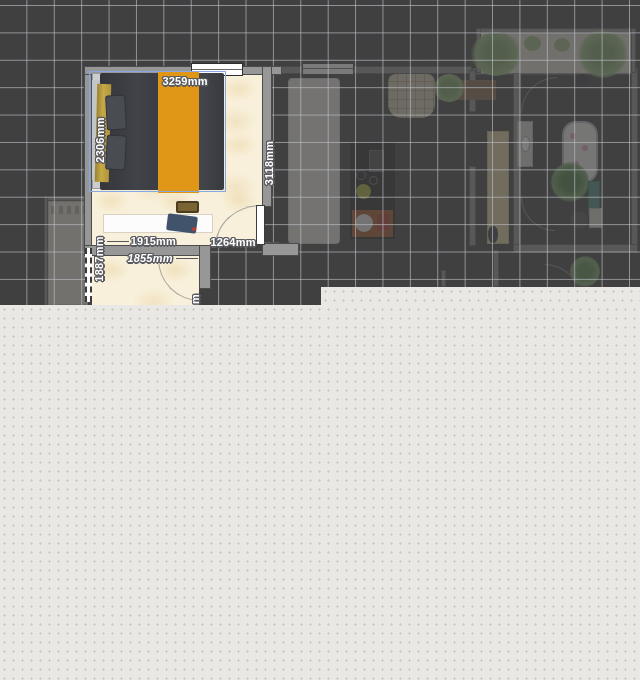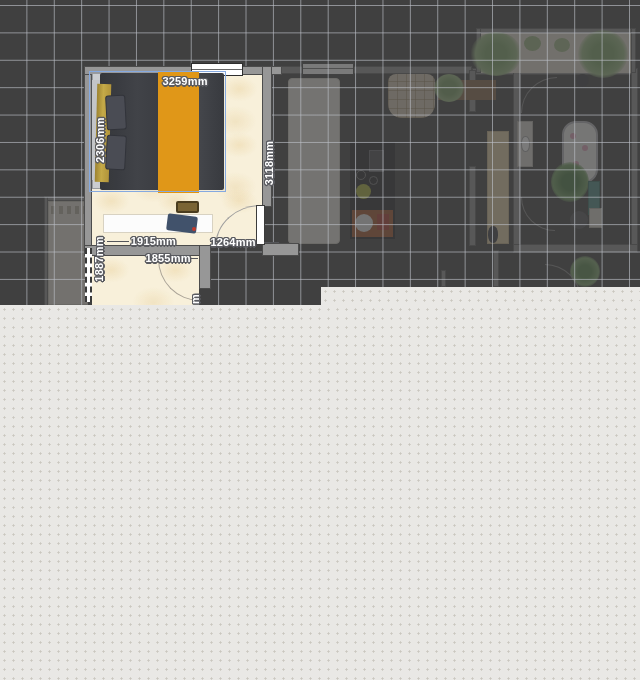--- a/index.html
+++ b/index.html
@@ -181,20 +181,20 @@
     <div class="abs dimline" style="left:214px;top:237px;width:1px;height:9px;"></div>
     <div class="abs dimline" style="left:210px;top:241px;width:9px;height:1px;"></div>
     <div class="abs dimline" style="left:264px;top:242px;width:15px;height:1px;"></div>
     <div class="abs dimline" style="left:176px;top:258px;width:22px;height:1px;"></div>
 
     <div class="abs dim" style="left:150px;top:75px;width:70px;">3259mm</div>
     <div class="abs dim vert" style="left:77px;top:134px;width:46px;">2306mm</div>
     <div class="abs dim vert" style="left:246px;top:157px;width:46px;">3118mm</div>
     <div class="abs dim" style="left:128px;top:235px;width:48px;text-align:right;">1915mm</div>
     <div class="abs dim" style="left:208px;top:236px;width:50px;">1264mm</div>
-    <div class="abs dim" style="left:144px;top:252px;width:48px;">1855mm</div>
+    <div class="abs dim" style="left:126px;top:252px;width:48px;font-style:italic;">1855mm</div>
     <div class="abs dim vert" style="left:76px;top:253px;width:46px;">1887mm</div>
     <div class="abs dim vert" style="left:188px;top:293px;width:14px;">m</div>
   </div>
 </div>
 
 <div class="abs" id="workspace-step"></div>
 <div class="abs" id="workspace"></div>
 
 </body></html>

